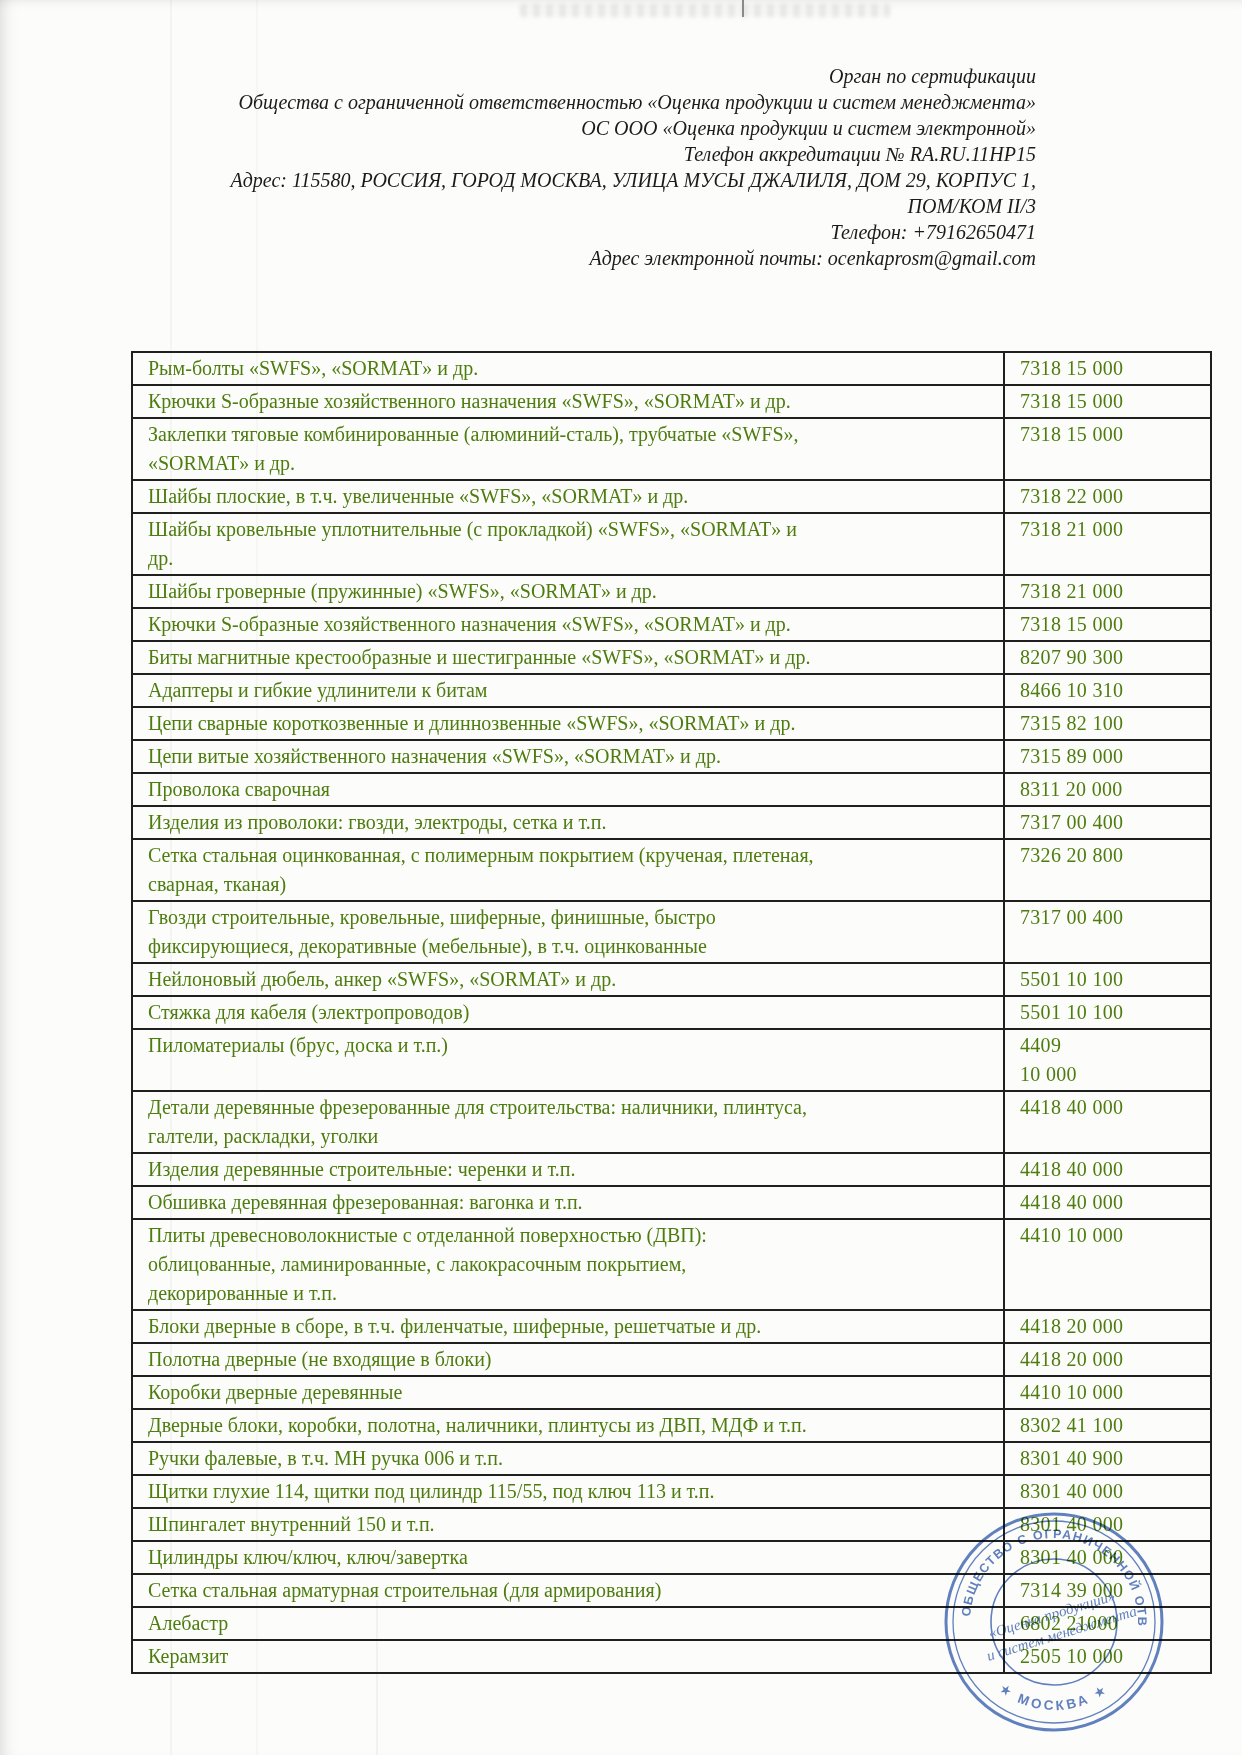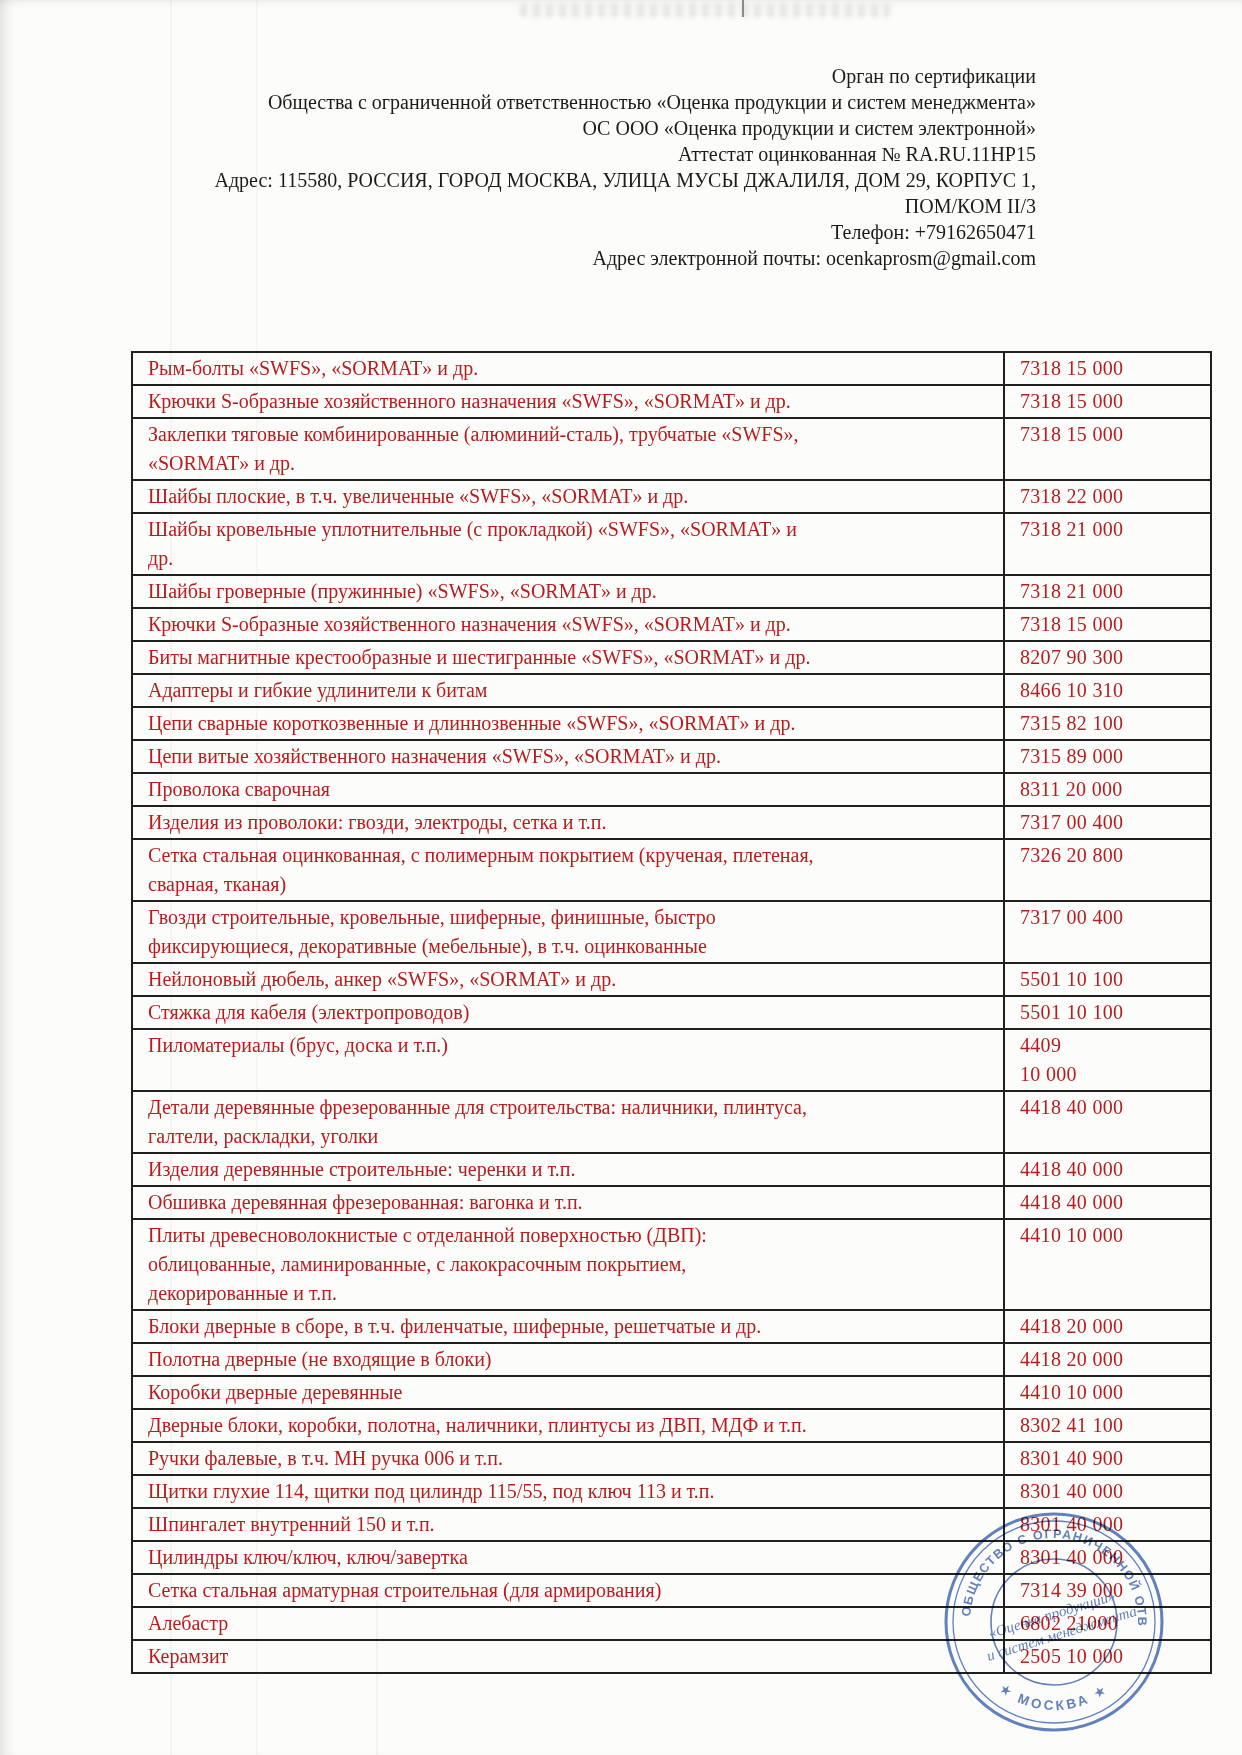--- a/index.html
+++ b/index.html
@@ -22,26 +22,26 @@
     position:absolute;left:520px;top:4px;width:370px;height:13px;
     background:repeating-linear-gradient(90deg,rgba(70,70,70,.35) 0 7px,rgba(70,70,70,.05) 7px 13px);
     filter:blur(2px);opacity:.35;border-radius:4px;
   }
   .artifact-tick{position:absolute;left:742px;top:0;width:2px;height:17px;background:#8a8a8a;}
 
   .header{
     position:absolute;top:63px;left:131px;width:905px;
     text-align:right;font-size:20px;line-height:26px;color:#1b1b1b;
   }
-  .header div{white-space:nowrap;}
+  .header div{white-space:nowrap;font-style:italic;}
 
   table.doc{
     position:absolute;left:131px;top:351px;width:1079px;
     border-collapse:collapse;table-layout:fixed;
-    font-size:20px;color:#b91c1c;
+    font-size:20px;color:#4d7c0f;
   }
   table.doc,table.doc td{border:2px solid #20201e;}
   table.doc td{
     vertical-align:top;line-height:29px;padding:1px 8px 1px 15px;
     white-space:pre-line;overflow:hidden;
   }
   col.c-name{width:872px;}
   col.c-code{width:207px;}
   td.code{padding-left:13px;letter-spacing:.3px;border-radius:15px;}
 
@@ -62,21 +62,21 @@
   <div class="artifact-blur"></div>
   <div class="artifact-tick"></div>
   <div class="vline v1"></div>
   <div class="vline v2"></div>
   <div class="vline v3"></div>
 
   <div class="header">
     <div>Орган по сертификации</div>
     <div>Общества с ограниченной ответственностью «Оценка продукции и систем менеджмента»</div>
     <div>ОС ООО «Оценка продукции и систем электронной»</div>
-    <div>Аттестат оцинкованная № RA.RU.11НР15</div>
+    <div>Телефон аккредитации № RA.RU.11НР15</div>
     <div>Адрес: 115580, РОССИЯ, ГОРОД МОСКВА, УЛИЦА МУСЫ ДЖАЛИЛЯ, ДОМ 29, КОРПУС 1,</div>
     <div>ПОМ/КОМ II/3</div>
     <div>Телефон: +79162650471</div>
     <div>Адрес электронной почты: ocenkaprosm@gmail.com</div>
   </div>
 
   <table class="doc">
     <colgroup>
         <col class="c-name">
         <col class="c-code">

